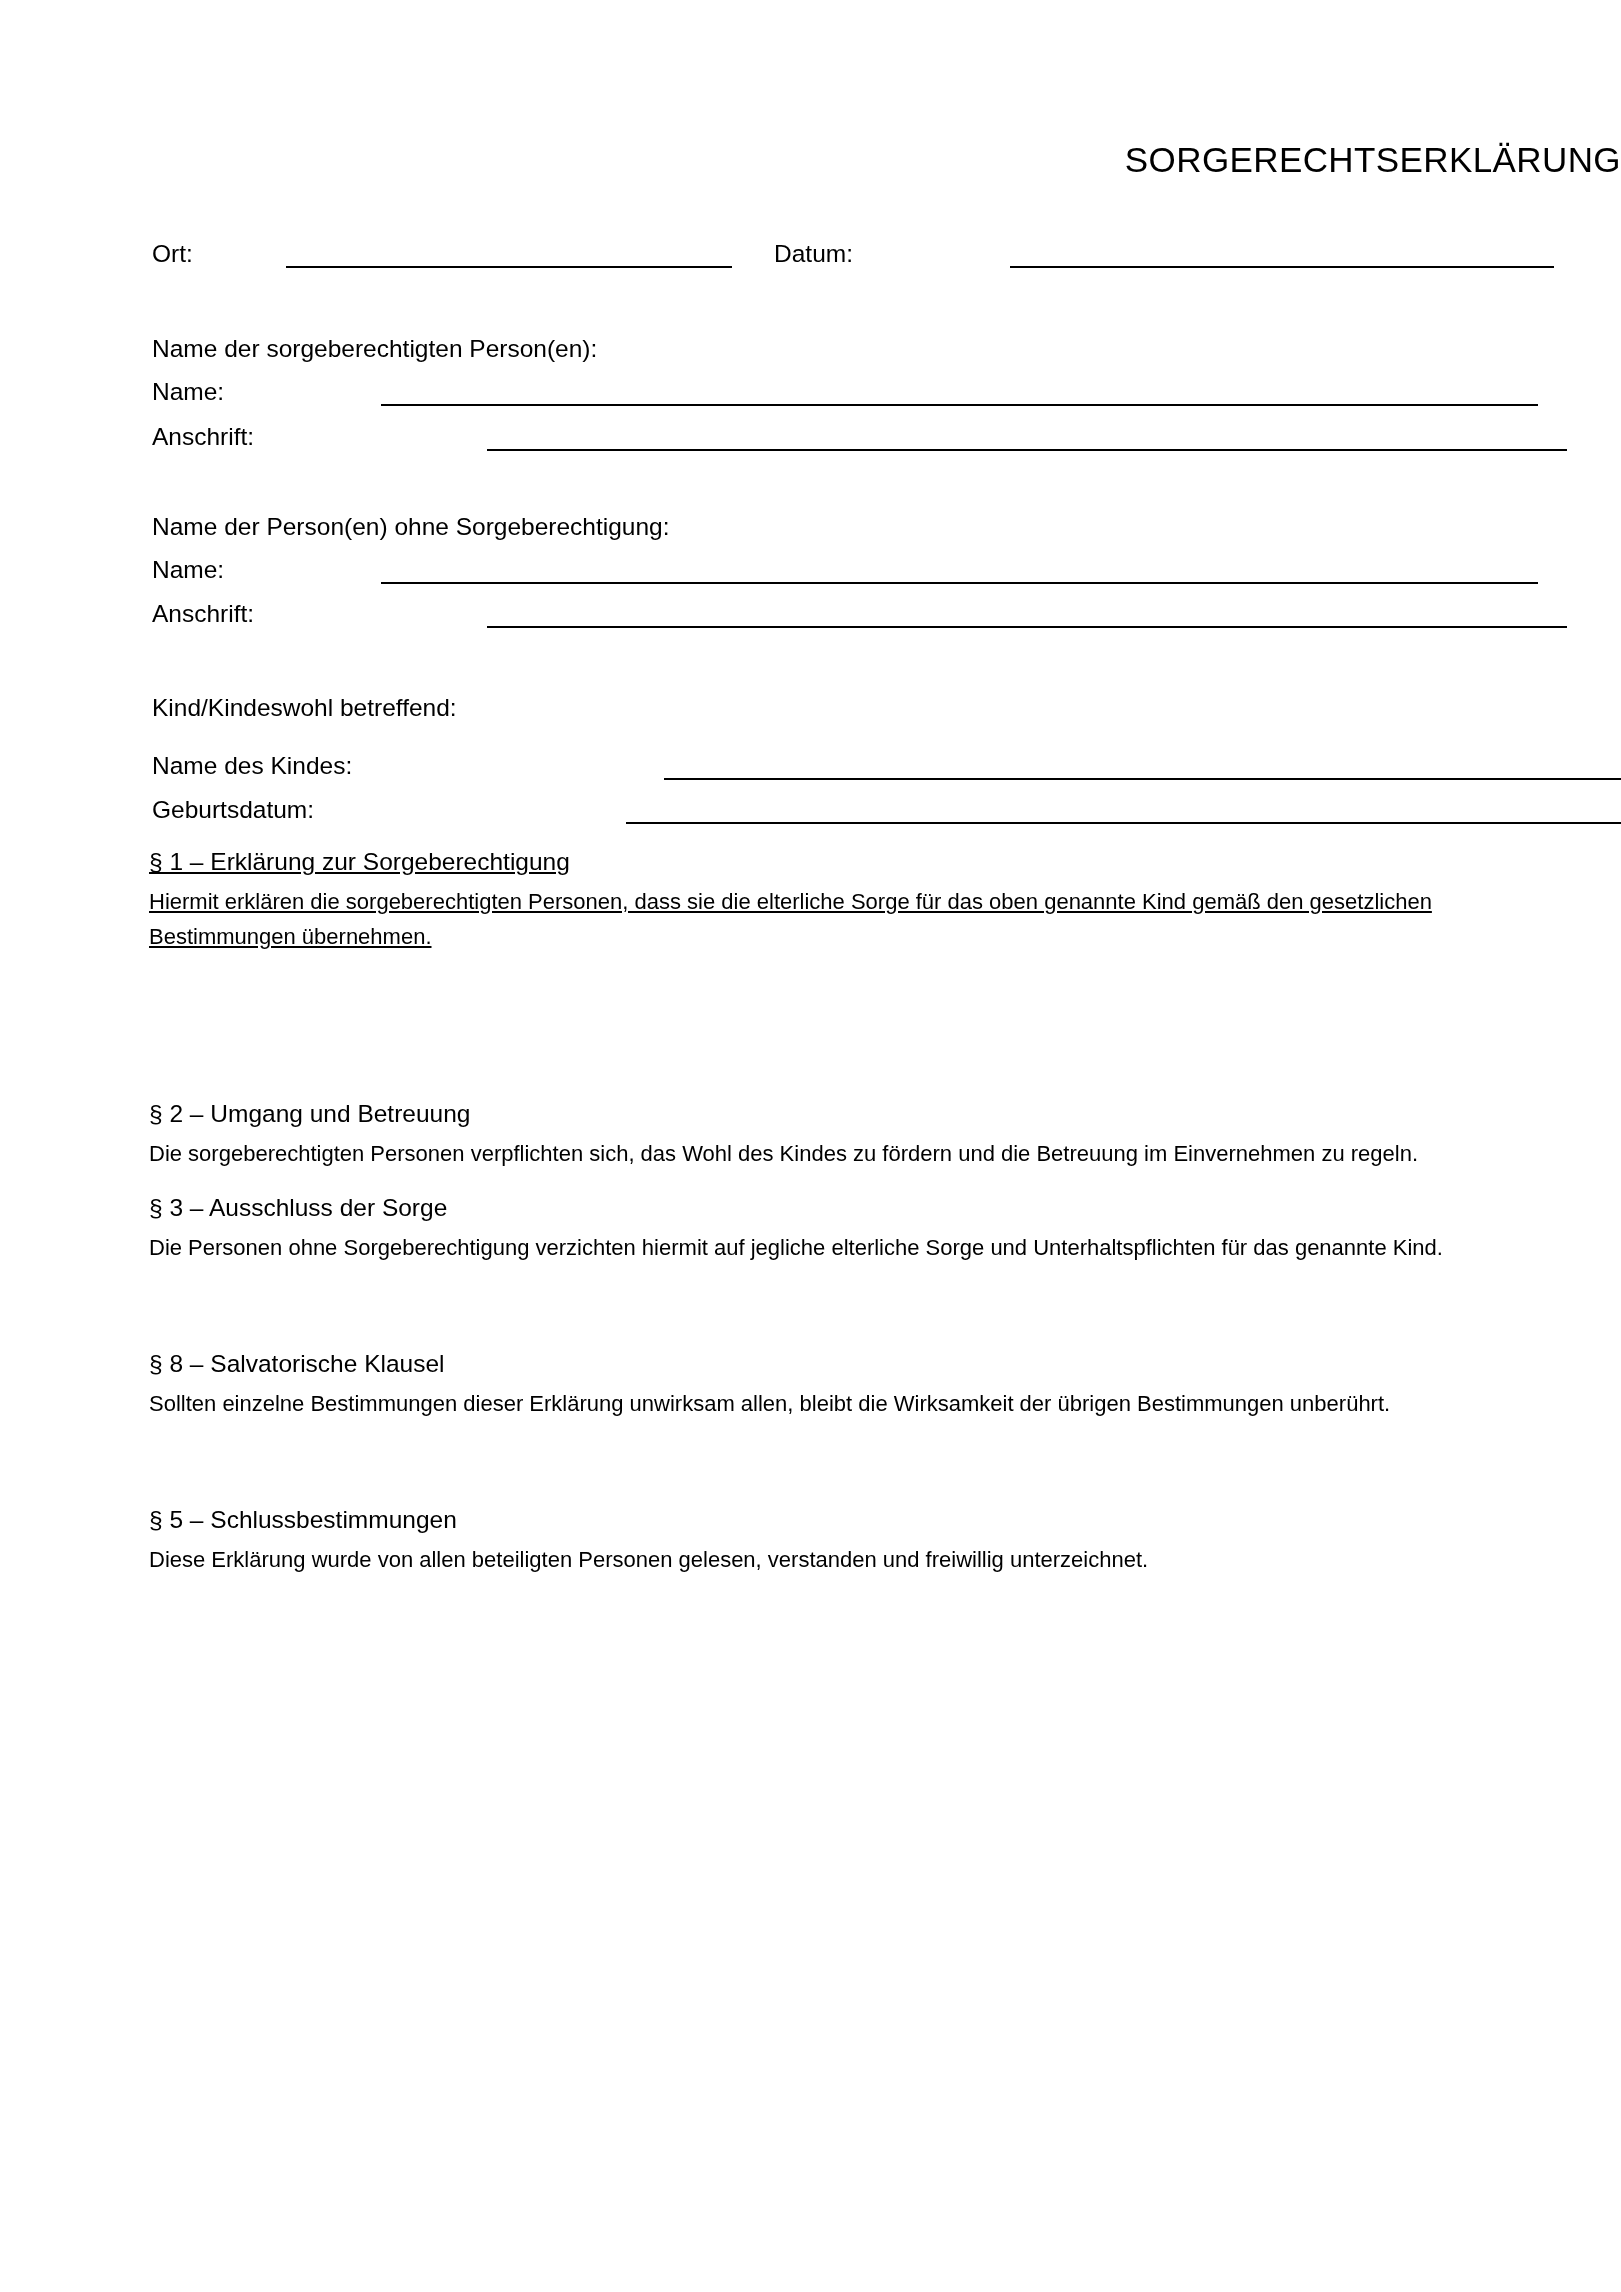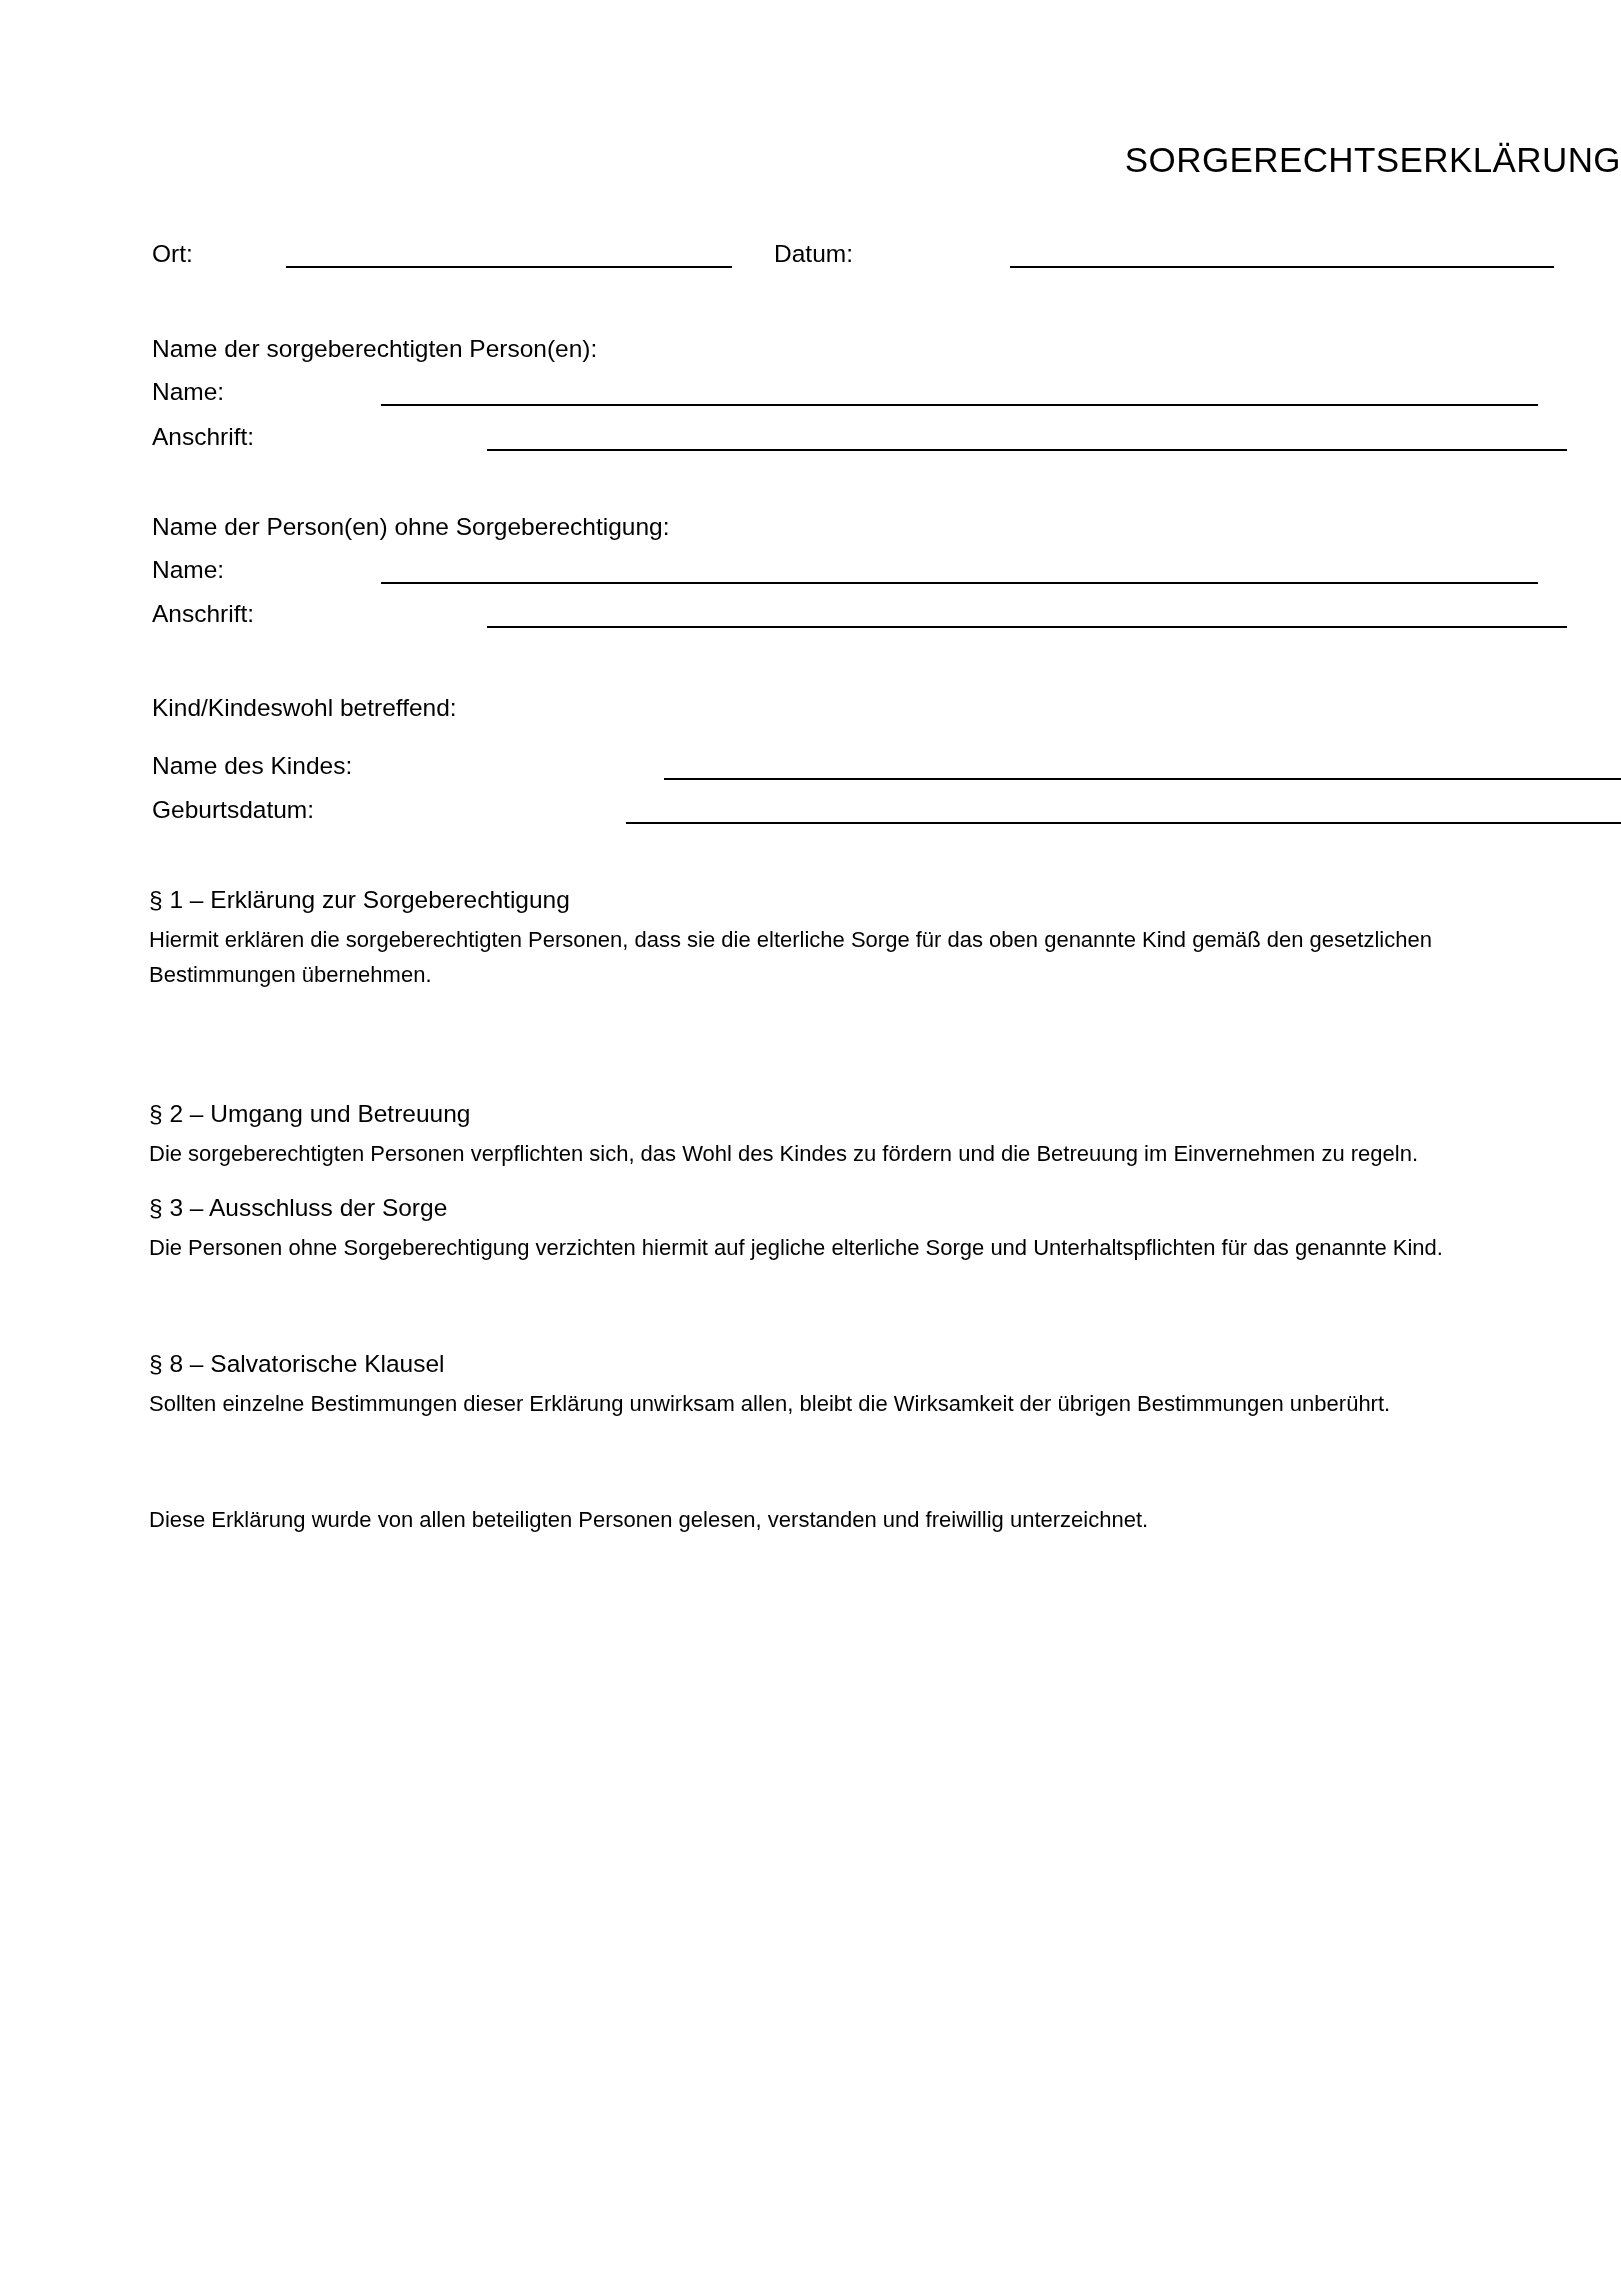--- a/index.html
+++ b/index.html
@@ -104,21 +104,21 @@
     font-weight: 400;
     white-space: nowrap;
   }
   .clause-body {
     font-size: 22px;
     line-height: 35px;
     margin: 0;
     font-weight: 400;
     text-align: left;
   }
-  .clause-1 { top: 882px; }
+  .clause-1 { top: 844px; text-decoration: underline; }
   .clause-2 { top: 1082px; margin-top: 14px; }
   .clause-3 { top: 1190px; }
   .clause-4 { top: 1346px; }
   .clause-5 { top: 1502px; }
 </style>
 </head>
 <body>
 
 <div class="page">
 
@@ -184,17 +184,18 @@
     <h2 class="clause-title">§ 3 – Ausschluss der Sorge</h2>
     <p class="clause-body">Die Personen ohne Sorgeberechtigung verzichten hiermit auf jegliche elterliche Sorge und Unterhaltspflichten für das genannte Kind.</p>
   </section>
 
   <section class="clause clause-4">
     <h2 class="clause-title">§ 8 – Salvatorische Klausel</h2>
     <p class="clause-body">Sollten einzelne Bestimmungen dieser Erklärung unwirksam allen, bleibt die Wirksamkeit der übrigen Bestimmungen unberührt.</p>
   </section>
 
   <section class="clause clause-5">
+    <h2 class="clause-title">§ 5 – Schlussbestimmungen</h2>
     <p class="clause-body">Diese Erklärung wurde von allen beteiligten Personen gelesen, verstanden und freiwillig unterzeichnet.</p>
   </section>
 
 </div>
 
 
 </body></html>

